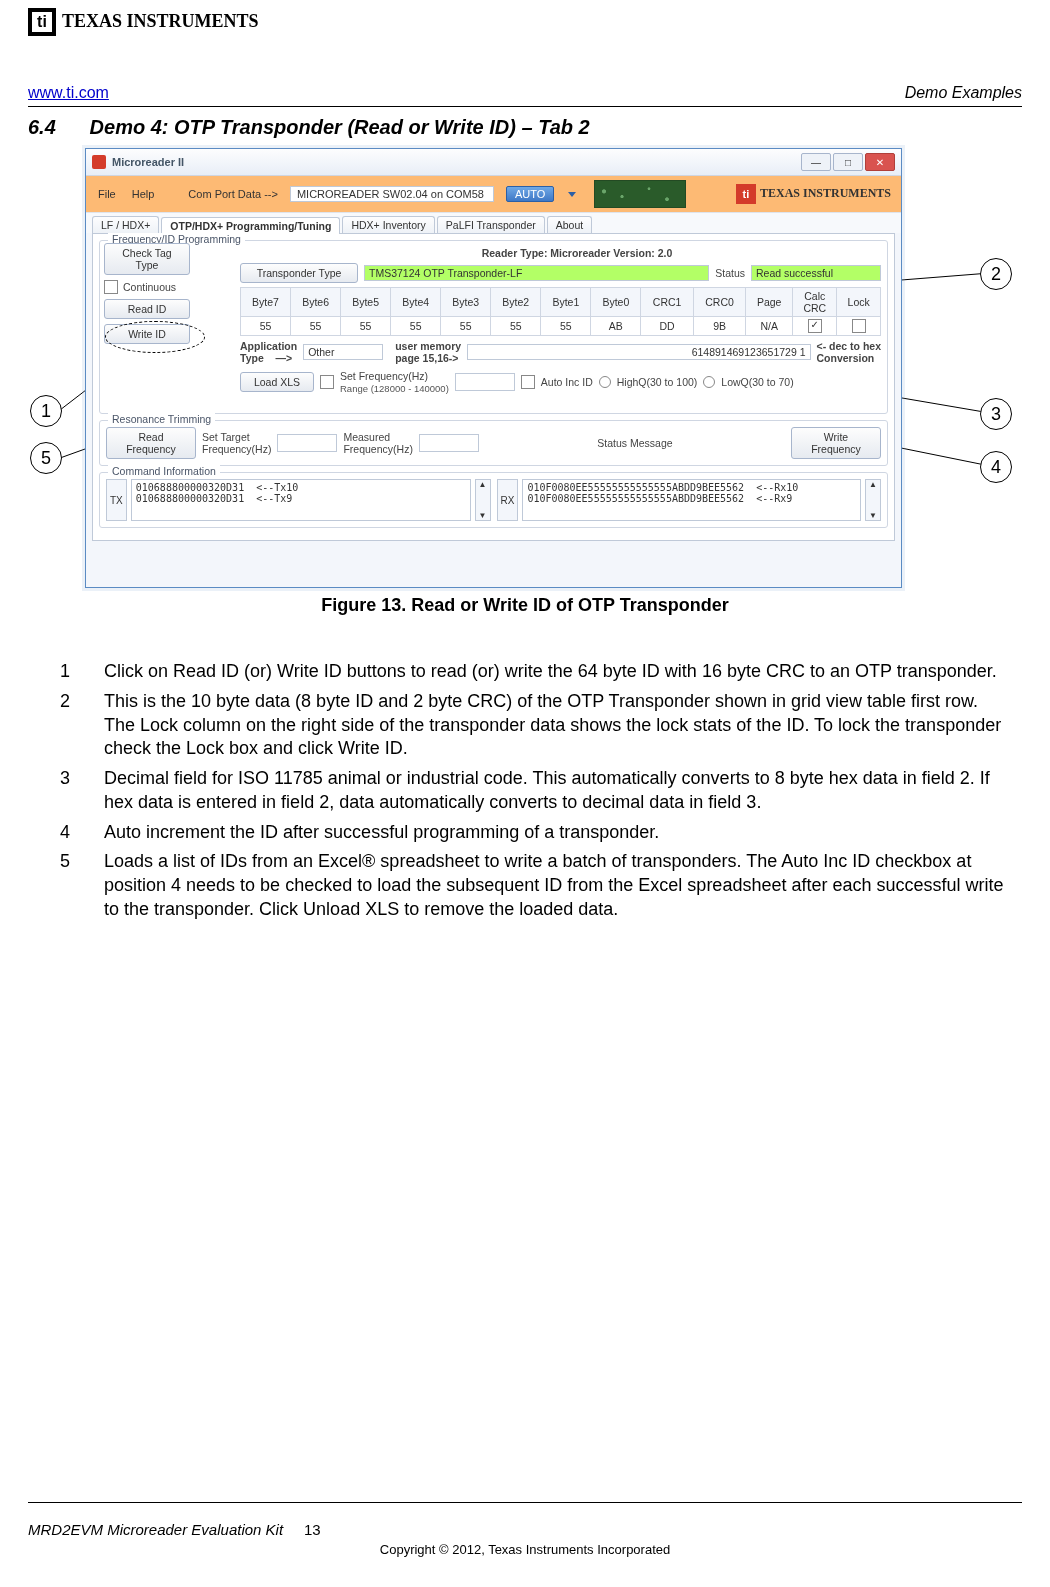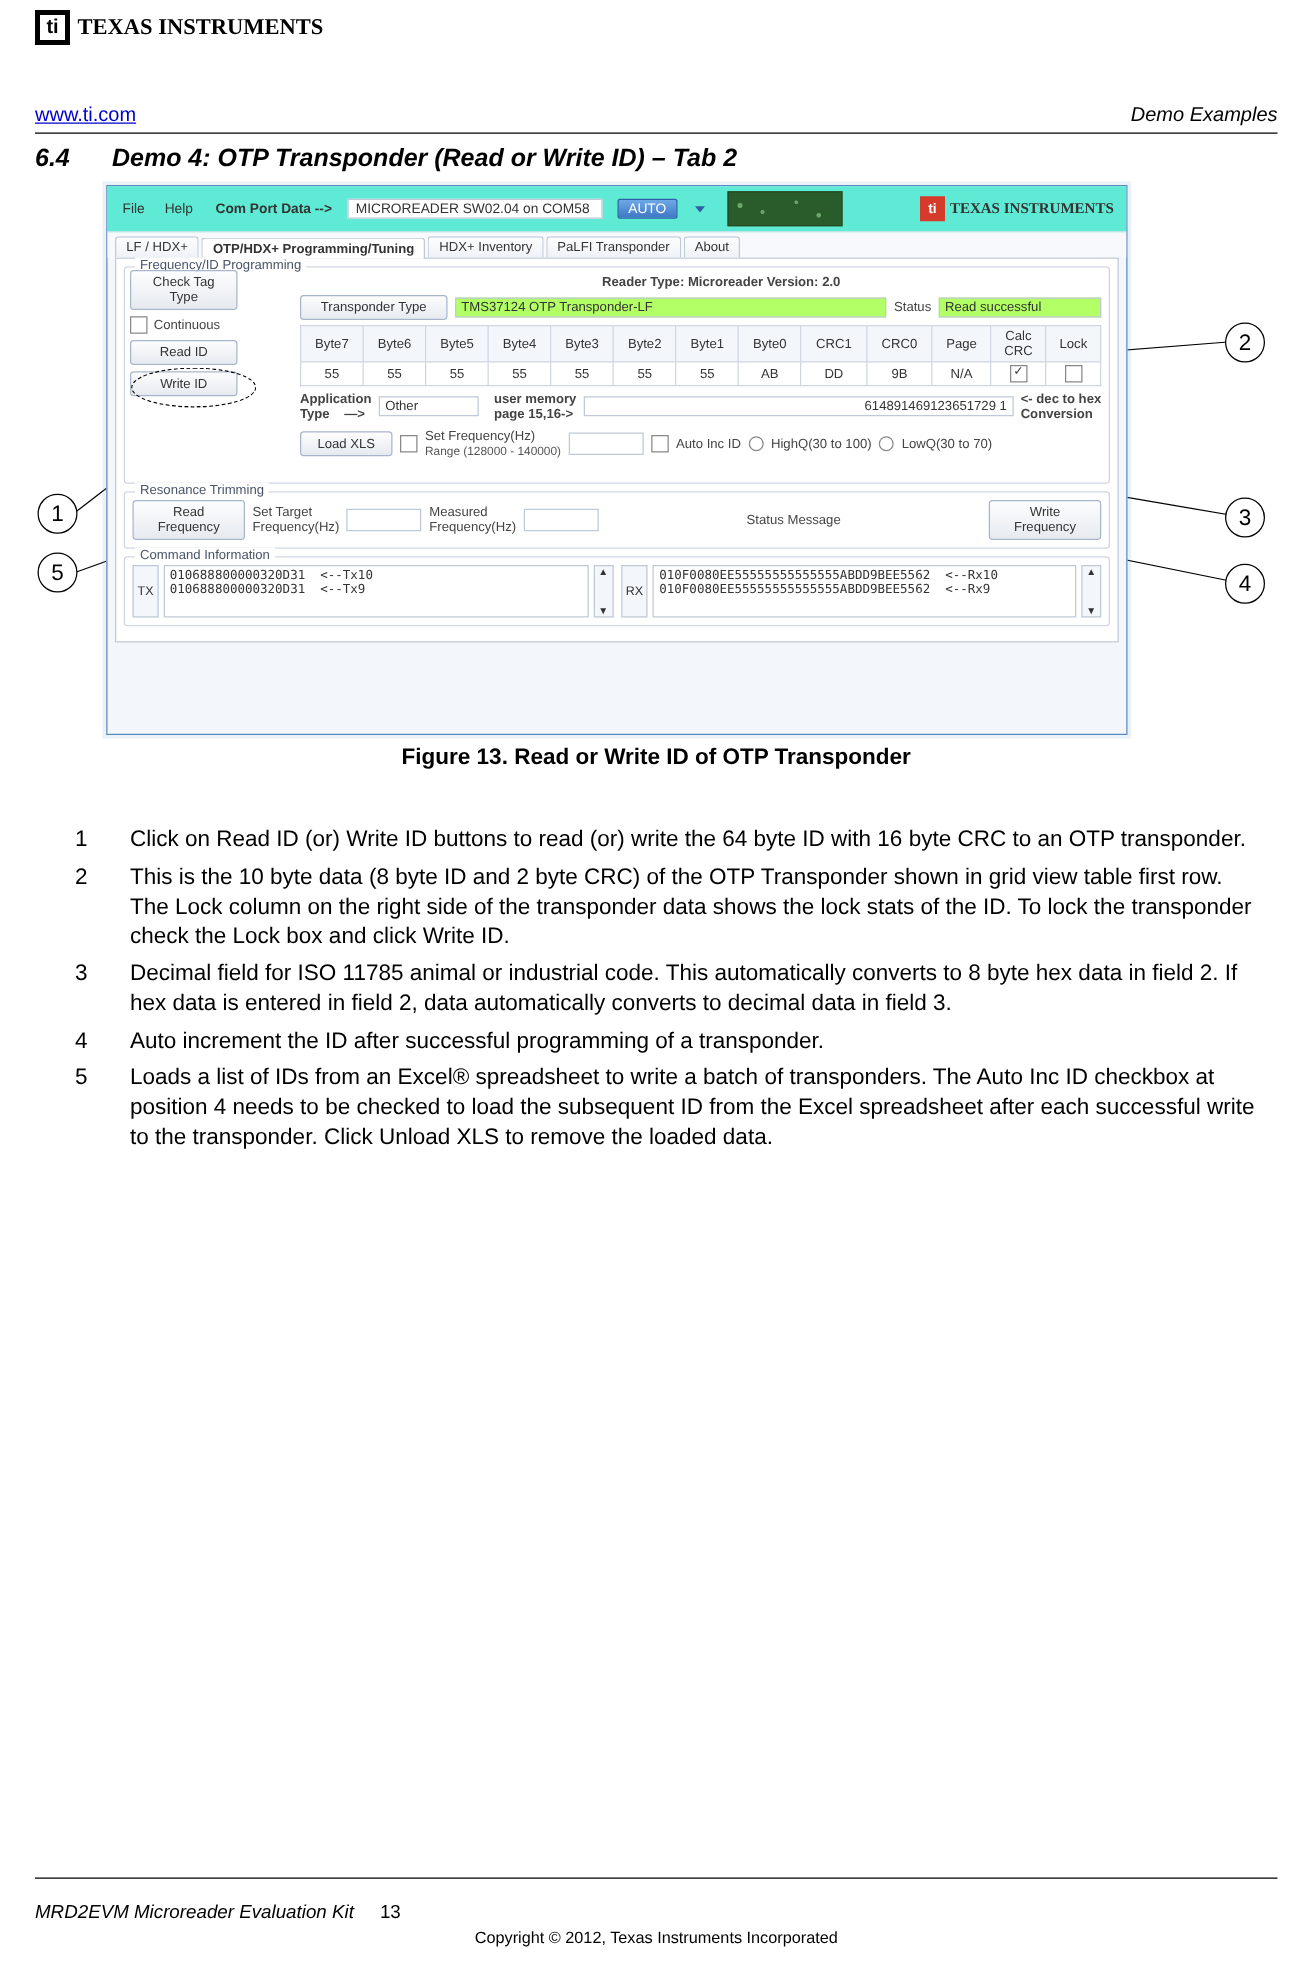--- a/index.html
+++ b/index.html
@@ -119,25 +119,25 @@
     display:inline-flex;align-items:center;justify-content:center;
     width:28px;height:16px;border:1px solid #a7b5cc;background:#eef2f8;
     font-size:10px;border-radius:2px;
   }
   .win-ctrls .close{background:#d9534f;color:#fff;border-color:#b03f3a;}
 
   
   .menubar{
     display:flex;align-items:center;gap:12px;
     padding:4px 10px;
-    background:#5eead4;
+    background:#fdba74;
     border-bottom:1px solid #dfe4ec;
   }
   .menubar .mi{padding:1px 2px;}
-  .menubar .cp-label{margin-left:4px;font-weight:bold;}
+  .menubar .cp-label{margin-left:20px;}
   .menubar .cp-field{
     background:#fff;border:1px solid #bfc9d8;padding:1px 6px;width:190px;
     display:inline-block;
   }
   .menubar .auto-btn{
     background:linear-gradient(#6fa8e6,#3e78c6);
     color:#fff;padding:1px 8px;border:1px solid #2c5fa6;border-radius:2px;
   }
   .menubar .dd{
     width:0;height:0;border-left:4px solid transparent;border-right:4px solid transparent;
@@ -352,20 +352,29 @@
       </svg>
       <div class="cnum" style="left:0px;  top:247px;">1</div>
       <div class="cnum" style="left:0px;  top:294px;">5</div>
       <div class="cnum" style="left:950px;top:110px;">2</div>
       <div class="cnum" style="left:950px;top:250px;">3</div>
       <div class="cnum" style="left:950px;top:303px;">4</div>
     </div>
 
     <div class="win">
 
+      <div class="win-title">
+        <span class="t-ico"></span>
+        <span class="t-txt">Microreader II</span>
+        <div class="win-ctrls">
+          <span>—</span>
+          <span>□</span>
+          <span class="close">✕</span>
+        </div>
+      </div>
 
       <div class="menubar">
         <span class="mi">File</span>
         <span class="mi">Help</span>
         <span class="cp-label">Com Port Data --&gt;</span>
         <span class="cp-field">MICROREADER SW02.04 on COM58</span>
         <span class="auto-btn">AUTO</span>
         <span class="dd"></span>
         <span class="pcb"></span>
         <span class="ti-brand">

